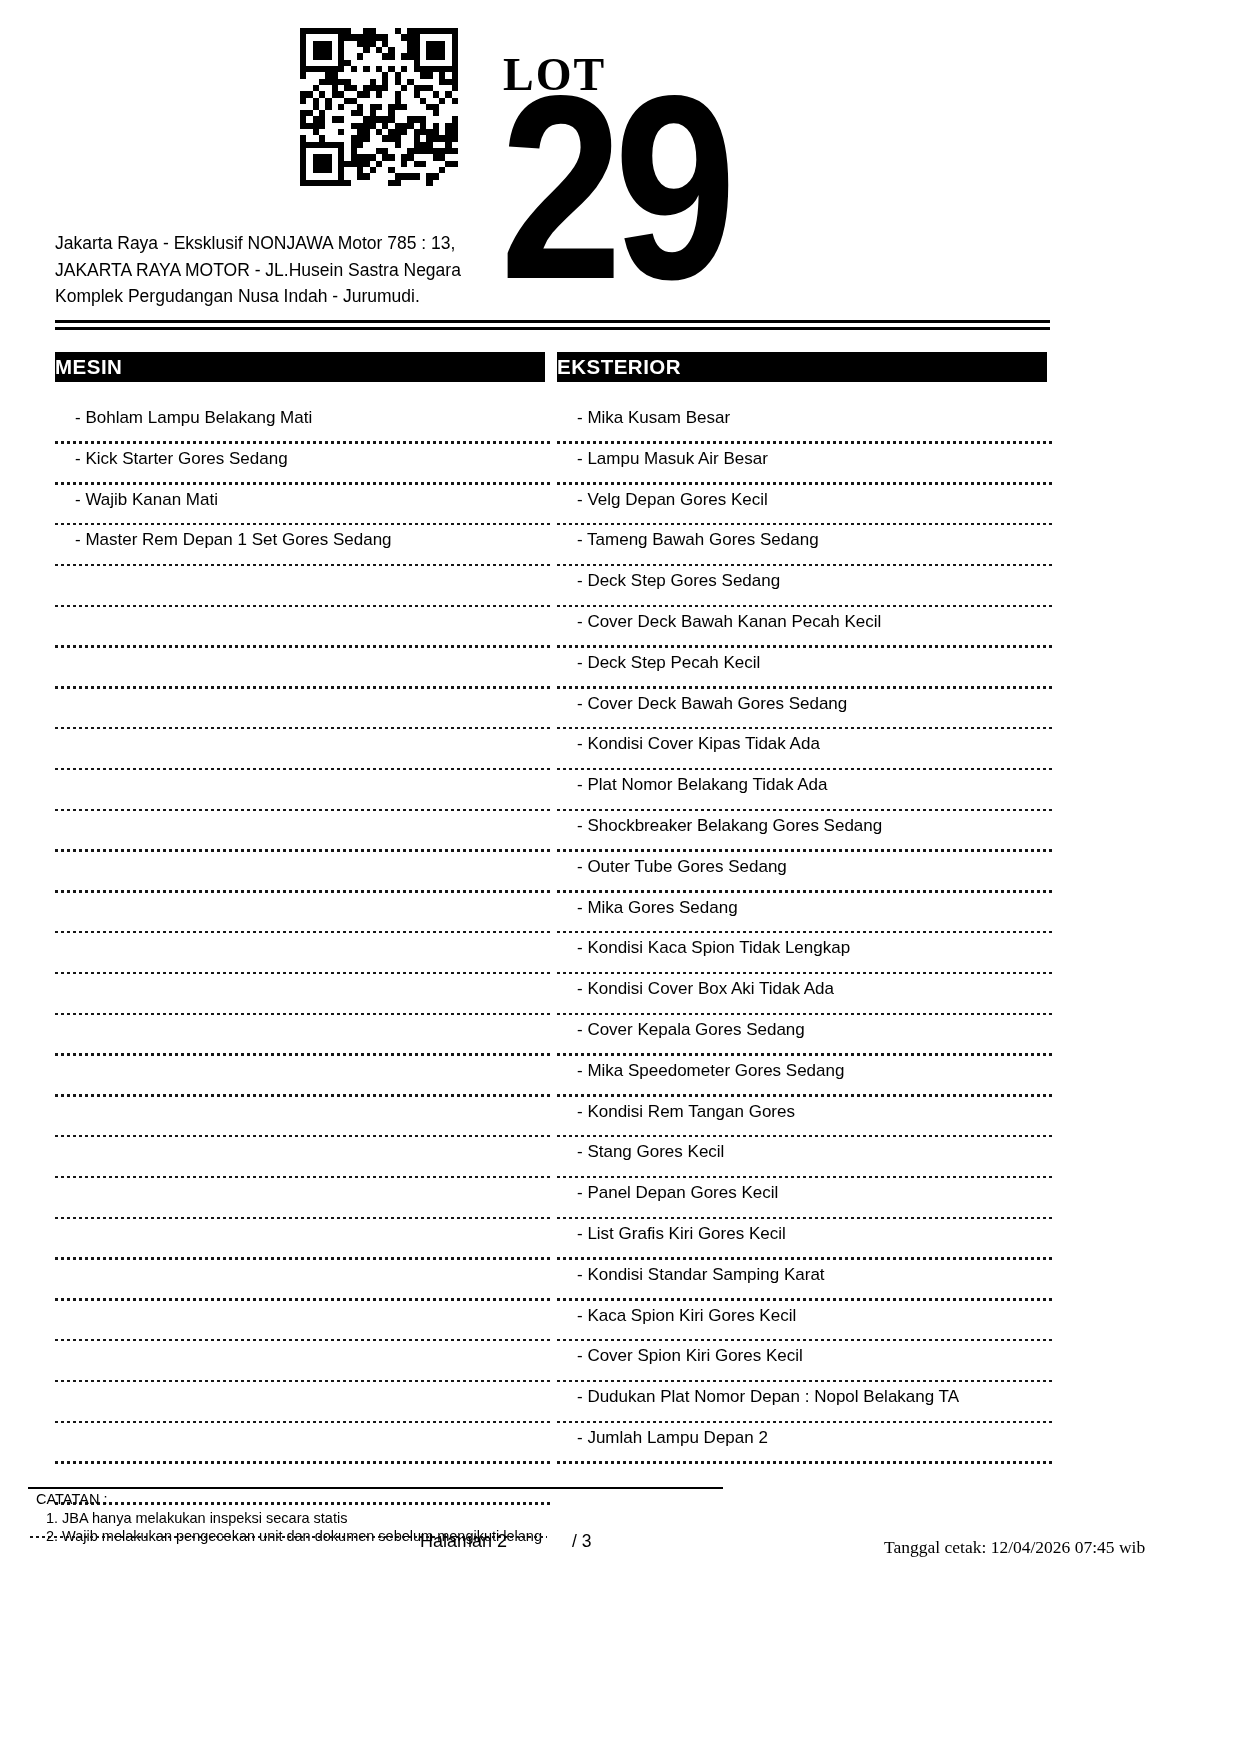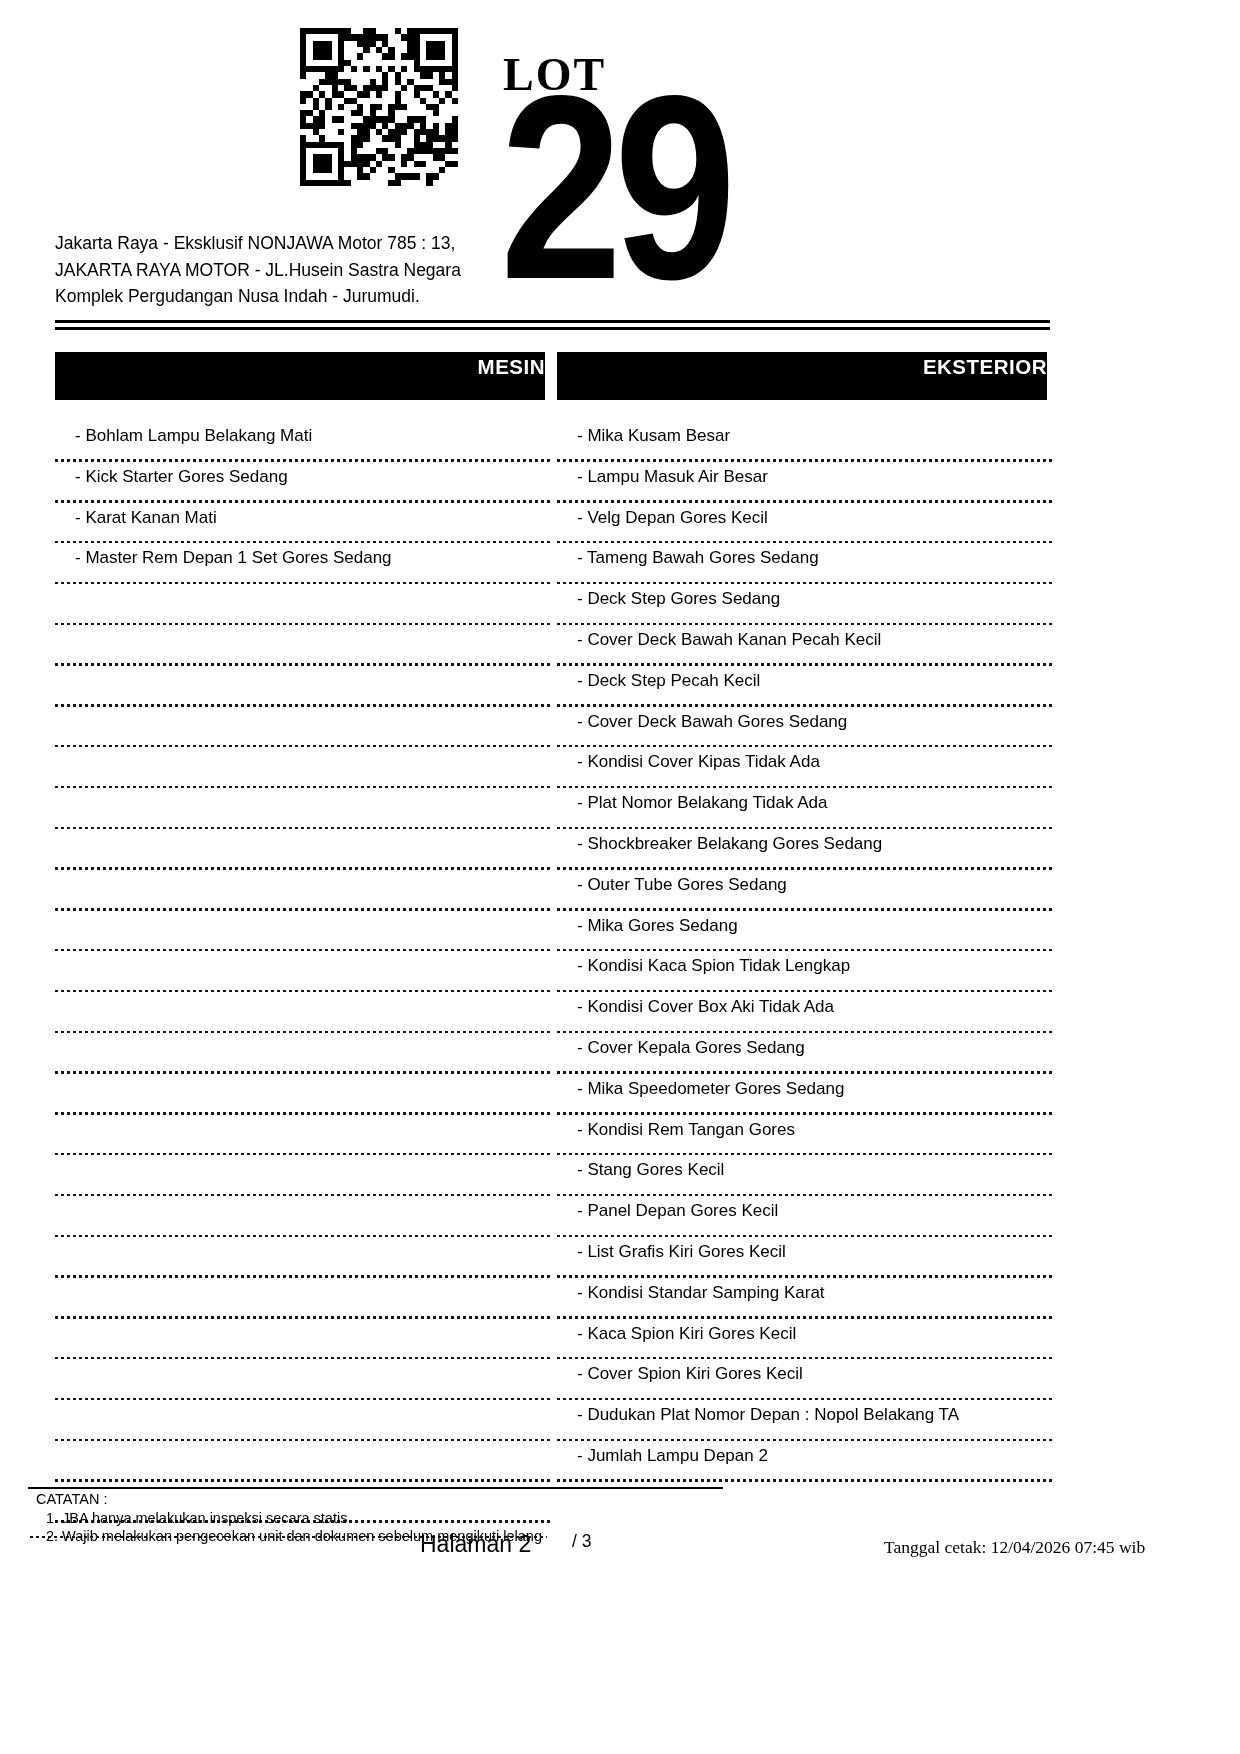--- a/index.html
+++ b/index.html
@@ -20,39 +20,39 @@
   }
   .address{position:absolute;left:55px;top:230px;font-size:17.5px;line-height:26.5px;}
   .double-rule{
     position:absolute;left:55px;top:320px;width:995px;height:10px;box-sizing:border-box;
     border-top:3.5px solid #000;border-bottom:3.5px solid #000;
   }
   .col{position:absolute;top:352px;width:490px;}
   .col-left{left:55px;}
   .col-right{left:557px;}
   .col-header{
-    height:48px;background:#000;color:#fff;font-weight:bold;font-size:20.5px;
-    text-align:right;line-height:30px;letter-spacing:0.5px;
+    height:30px;background:#000;color:#fff;font-weight:bold;font-size:20.5px;
+    text-align:left;line-height:30px;letter-spacing:0.5px;
   }
   .rows{margin-top:21px;}
   .row{position:relative;height:40.8px;}
   .row-text{position:absolute;left:20px;top:5px;font-size:17px;white-space:nowrap;}
   .dash{
     position:absolute;left:0;right:-5px;bottom:0;height:2.4px;
     background-image:repeating-linear-gradient(90deg,#161616 0 3.2px,transparent 3.2px 6px);
   }
   .catatan-rule{position:absolute;left:28px;top:1487px;width:695px;height:2px;background:#000;}
   .catatan-label{position:absolute;left:36px;top:1491px;font-size:14.5px;}
   .note1{position:absolute;left:46px;top:1510px;font-size:14.5px;}
   .note2{position:absolute;left:46px;top:1528px;font-size:14.5px;}
   .stray-dash{
     position:absolute;left:30px;top:1536px;width:517px;height:2.4px;
     background-image:repeating-linear-gradient(90deg,#161616 0 3.2px,transparent 3.2px 6px);
   }
-  .page-label{position:absolute;left:420px;top:1531px;font-size:23px;}
+  .page-label{position:absolute;left:420px;top:1531px;font-size:18px;}
   .page-total{position:absolute;left:572px;top:1531px;font-size:17.5px;}
   .printed{position:absolute;left:884px;top:1537px;font-size:17.5px;font-family:Liberation Serif, serif;}
 </style>
 </head>
 <body>
 
 <div class="page">
 
   <div class="qr">
     <svg id="qr-svg" viewBox="0 0 25 25" shape-rendering="crispEdges">
@@ -394,21 +394,21 @@
     <div class="rows">
         <div class="row">
           <span class="row-text">- Bohlam Lampu Belakang Mati</span>
           <div class="dash"></div>
         </div>
         <div class="row">
           <span class="row-text">- Kick Starter Gores Sedang</span>
           <div class="dash"></div>
         </div>
         <div class="row">
-          <span class="row-text">- Karat Kanan Mati</span>
+          <span class="row-text">- Wajib Kanan Mati</span>
           <div class="dash"></div>
         </div>
         <div class="row">
           <span class="row-text">- Master Rem Depan 1 Set Gores Sedang</span>
           <div class="dash"></div>
         </div>
         <div class="row">
           <span class="row-text"></span>
           <div class="dash"></div>
         </div>

